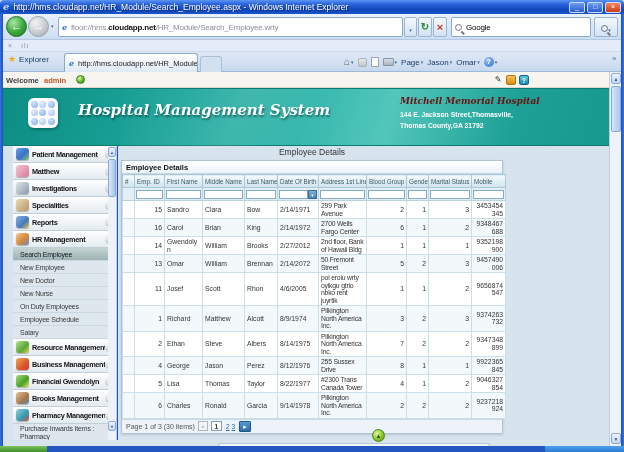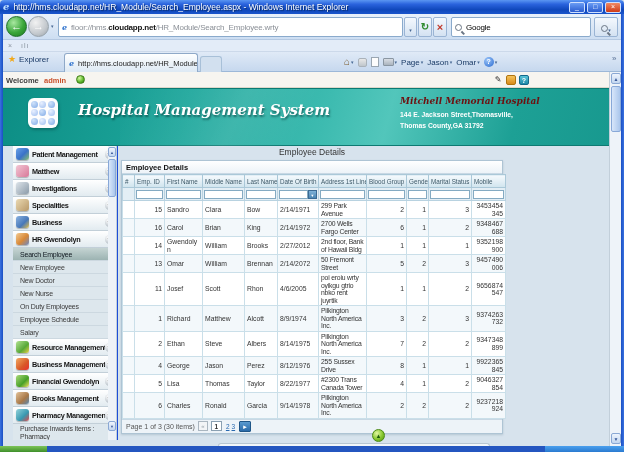--- a/index.html
+++ b/index.html
@@ -277,26 +277,26 @@
         <span class="sb-label">Investigations</span>
         <span class="sb-plus">+</span>
       </div>
       <div class="sb-section">
         <span class="sb-icon icn-specialities"></span>
         <span class="sb-label">Specialities</span>
         <span class="sb-plus">+</span>
       </div>
       <div class="sb-section">
         <span class="sb-icon icn-reports"></span>
-        <span class="sb-label">Business</span>
+        <span class="sb-label">Reports</span>
         <span class="sb-plus">+</span>
       </div>
       <div class="sb-section">
         <span class="sb-icon icn-hr"></span>
-        <span class="sb-label">HR Gwendolyn</span>
+        <span class="sb-label">HR Management</span>
         <span class="sb-plus">+</span>
       </div>
       <div class="sb-sub selected">Search Employee</div>
       <div class="sb-sub">New Employee</div>
       <div class="sb-sub">New Doctor</div>
       <div class="sb-sub">New Nurse</div>
       <div class="sb-sub">On Duty Employees</div>
       <div class="sb-sub">Employee Schedule</div>
       <div class="sb-sub">Salary</div>
       <div class="sb-section">

